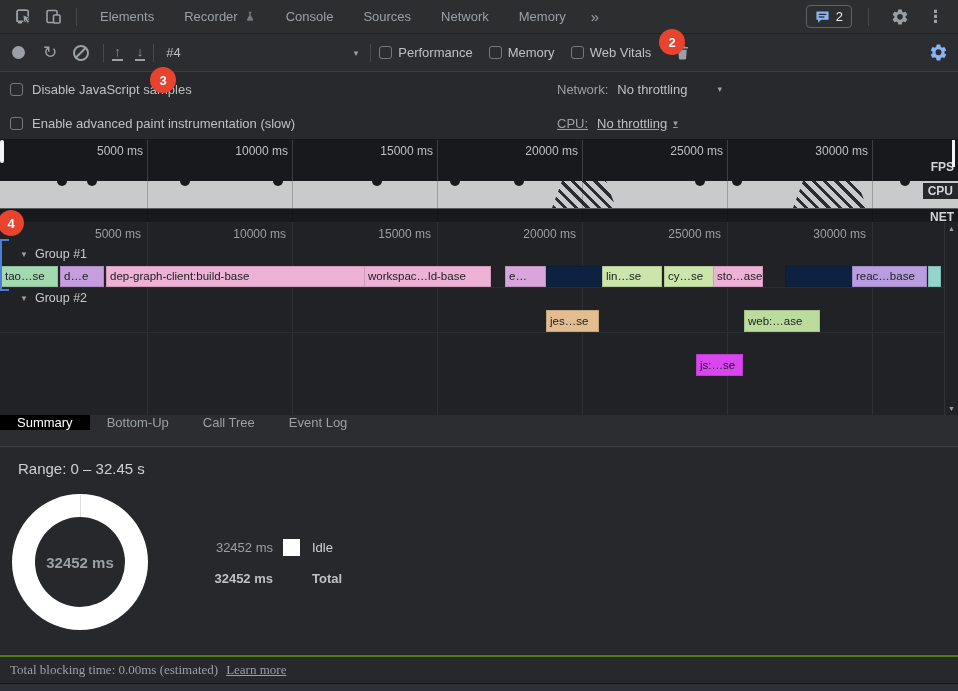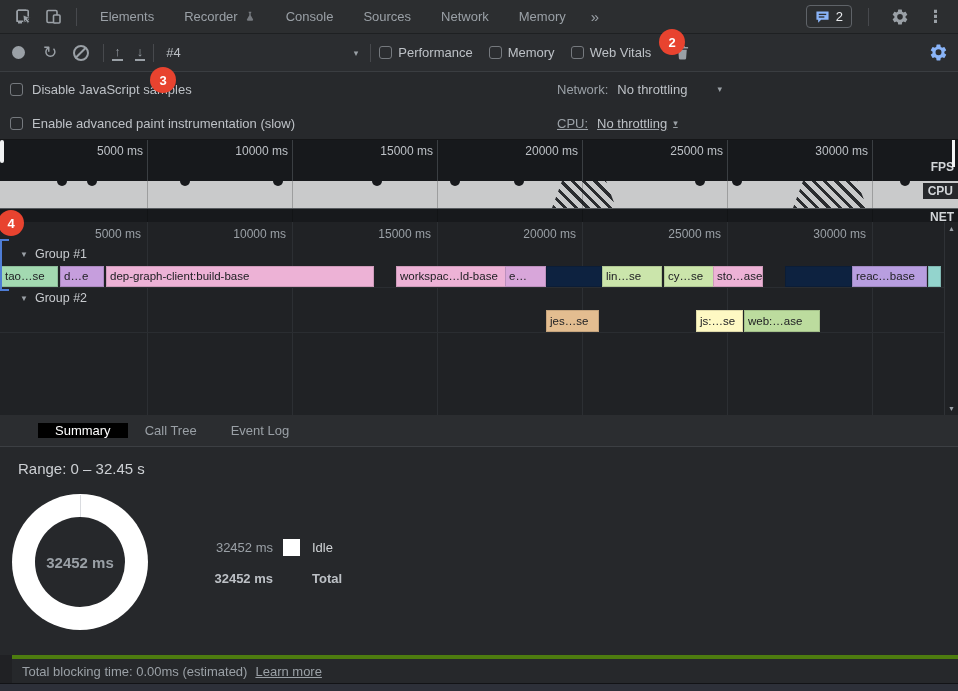--- a/index.html
+++ b/index.html
@@ -59,38 +59,38 @@
   .bar-row{position:absolute;left:0;width:944px;z-index:2;}
   .bar{position:absolute;top:0;height:100%;box-sizing:border-box;overflow:hidden;white-space:nowrap;color:#202124;font-size:11.5px;padding:0 4px;box-shadow:inset 0 0 0 1px rgba(0,0,0,0.13);cursor:pointer;}
   .row1{top:44px;height:21px;}.row1 .bar{line-height:21px;}
   .row2{top:88px;height:22px;}.row2 .bar{line-height:22px;}
   .sel-bracket{position:absolute;left:0;top:17px;width:9px;height:52px;border-left:2px solid #4e7dd6;z-index:5;}
   .sel-bracket::before,.sel-bracket::after{content:'';position:absolute;left:0;width:7px;height:2px;background:#4e7dd6;}
   .sel-bracket::before{top:0;}.sel-bracket::after{bottom:0;}
   .fl-scroll{position:absolute;right:0;top:0;width:14px;height:100%;background:#202225;border-left:1px solid #2f3236;z-index:6;display:flex;flex-direction:column;justify-content:space-between;align-items:center;padding:3px 0;box-sizing:border-box;}
   .scroll-arrow{font-size:7px;color:#9aa0a6;cursor:pointer;}
   
-  .btabs{position:absolute;top:415px;left:0;right:0;height:32px;background:#2b2d30;border-bottom:1px solid #3c3f43;box-sizing:border-box;display:flex;align-items:center;padding-left:38px;}
+  .btabs{position:absolute;top:415px;left:0;right:0;height:32px;background:#2b2d30;border-bottom:1px solid #3c3f43;box-sizing:border-box;display:flex;align-items:flex-start;}
   .btab{display:flex;align-items:center;padding:0 17px;color:#9aa0a6;cursor:pointer;}
   .btab.selected{background:#000;color:#fff;}
   
   .summary{position:absolute;top:447px;left:0;right:0;height:208px;background:#26282b;}
   .range{position:absolute;left:10px;top:13px;font-size:15px;color:#cdd0d4;margin-left:8px;}
   .donut{position:absolute;left:12px;top:47px;width:136px;height:136px;border-radius:50%;background:#fff;}
   .donut-hole{position:absolute;left:23px;top:23px;width:90px;height:90px;border-radius:50%;background:#26282b;display:flex;align-items:center;justify-content:center;font-weight:bold;font-size:15px;color:#9aa0a6;}
   .seam{position:absolute;left:50%;top:1px;width:1px;height:22px;background:#dadce0;}
   .legend{position:absolute;left:205px;top:90px;display:flex;flex-direction:column;gap:11px;}
   .lrow{display:flex;align-items:center;height:20px;}
   .lval{width:68px;text-align:right;color:#9aa0a6;}
   .lswatch{width:17px;height:17px;background:#fff;margin-left:10px;}
   .llabel{margin-left:12px;color:#d0d3d6;}
   .lrow.total .lval,.lrow.total .llabel{font-weight:bold;color:#bdc1c6;}
   .lrow.total .lswatch{visibility:hidden;}
   
-  .footer{position:absolute;top:655px;left:12px;right:0;height:28px;background:#26282b;border-top:4px solid #4d7c0f;box-sizing:border-box;display:flex;align-items:center;padding-left:10px;color:#9aa0a6;}
+  .footer{position:absolute;top:655px;left:0;right:0;height:28px;background:#26282b;border-top:2px solid #4d7c0f;box-sizing:border-box;display:flex;align-items:center;padding-left:10px;color:#9aa0a6;font-family:Liberation Serif, serif;}
   .footer a{color:#9aa0a6;text-decoration:underline;margin-left:8px;cursor:pointer;}
   .bottomstrip{position:absolute;top:683px;left:0;right:0;height:8px;background:#2d3039;border-top:1px solid #121316;box-sizing:border-box;}
   
   .badge{position:absolute;width:26px;height:26px;border-radius:50%;background:#e8432f;color:#fff;font-weight:bold;font-size:13px;display:flex;align-items:center;justify-content:center;z-index:50;}
   svg{display:block;}
 </style>
 </head>
 <body>
 
 <div class="stage">
@@ -248,38 +248,38 @@
   <div class="flame">
     <div class="sel-bracket"></div>
     <div class="group-label" style="top:25px">
       <span class="tri">▼</span>
       <span>Group #1</span>
     </div>
     <div class="bar-row row1">
         <div class="bar" style="left: 1px; width: 57px; background: rgb(163, 217, 177);">tao…se</div>
         <div class="bar" style="left: 60px; width: 44px; background: rgb(198, 158, 221);">d…e</div>
         <div class="bar" style="left: 106px; width: 268px; background: rgb(237, 178, 214);">dep-graph-client:build-base</div>
-        <div class="bar" style="left: 396px; width: 127px; background: rgb(237, 178, 214);">workspac…ld-base</div>
+        <div class="bar" style="left: 364px; width: 127px; background: rgb(237, 178, 214);">workspac…ld-base</div>
         <div class="bar" style="left: 505px; width: 41px; background: rgb(216, 166, 218);">e…</div>
         <div class="bar" style="left: 546px; width: 56px; background: rgb(13, 34, 64);"></div>
         <div class="bar" style="left: 602px; width: 60px; background: rgb(203, 229, 171);">lin…se</div>
         <div class="bar" style="left: 664px; width: 61px; background: rgb(203, 229, 171);">cy…se</div>
         <div class="bar" style="left: 713px; width: 50px; background: rgb(237, 178, 214);">sto…ase</div>
         <div class="bar" style="left: 785px; width: 67px; background: rgb(13, 34, 64);"></div>
         <div class="bar" style="left: 852px; width: 75px; background: rgb(184, 158, 224);">reac…base</div>
         <div class="bar" style="left: 928px; width: 13px; background: rgb(147, 212, 205);"></div>
       </div>
     <div class="row-sep" style="top:65px"></div>
     <div class="group-label" style="top:69px">
       <span class="tri">▼</span>
       <span>Group #2</span>
     </div>
     <div class="bar-row row2">
         <div class="bar" style="left: 546px; width: 53px; background: rgb(227, 189, 144);">jes…se</div>
-        <div class="bar" style="left: 696px; width: 47px; background: #fef9c3;">js:…se</div>
+        <div class="bar" style="left: 696px; width: 47px; background: #d946ef; margin-top: 44px;">js:…se</div>
         <div class="bar" style="left: 744px; width: 76px; background: rgb(188, 220, 158);">web:…ase</div>
       </div>
     <div class="row-sep" style="top:110px"></div>
     <div class="fl-scroll">
       <span class="scroll-arrow">▲</span>
       <span class="scroll-arrow">▼</span>
     </div>
   <div class="fl-grid" style="left: 147px;"></div>
       <div class="fl-tick" style="left: 53px;">5000 ms</div>
       <div class="fl-grid" style="left: 292px;"></div>
@@ -292,20 +292,23 @@
       <div class="fl-tick" style="left: 633px;">25000 ms</div>
       <div class="fl-grid" style="left: 872px;"></div>
       <div class="fl-tick" style="left: 778px;">30000 ms</div>
     </div>
 
   <div class="btabs">
     <div class="btab selected">
         <span>Summary</span>
       </div>
     <div class="btab">
+        <span>Bottom-Up</span>
+      </div>
+    <div class="btab">
         <span>Call Tree</span>
       </div>
     <div class="btab">
         <span>Event Log</span>
       </div>
   </div>
 
   <div class="summary">
     <div class="range">Range: 0 – 32.45 s</div>
     <div class="donut" style="background: rgb(255, 255, 255);">

